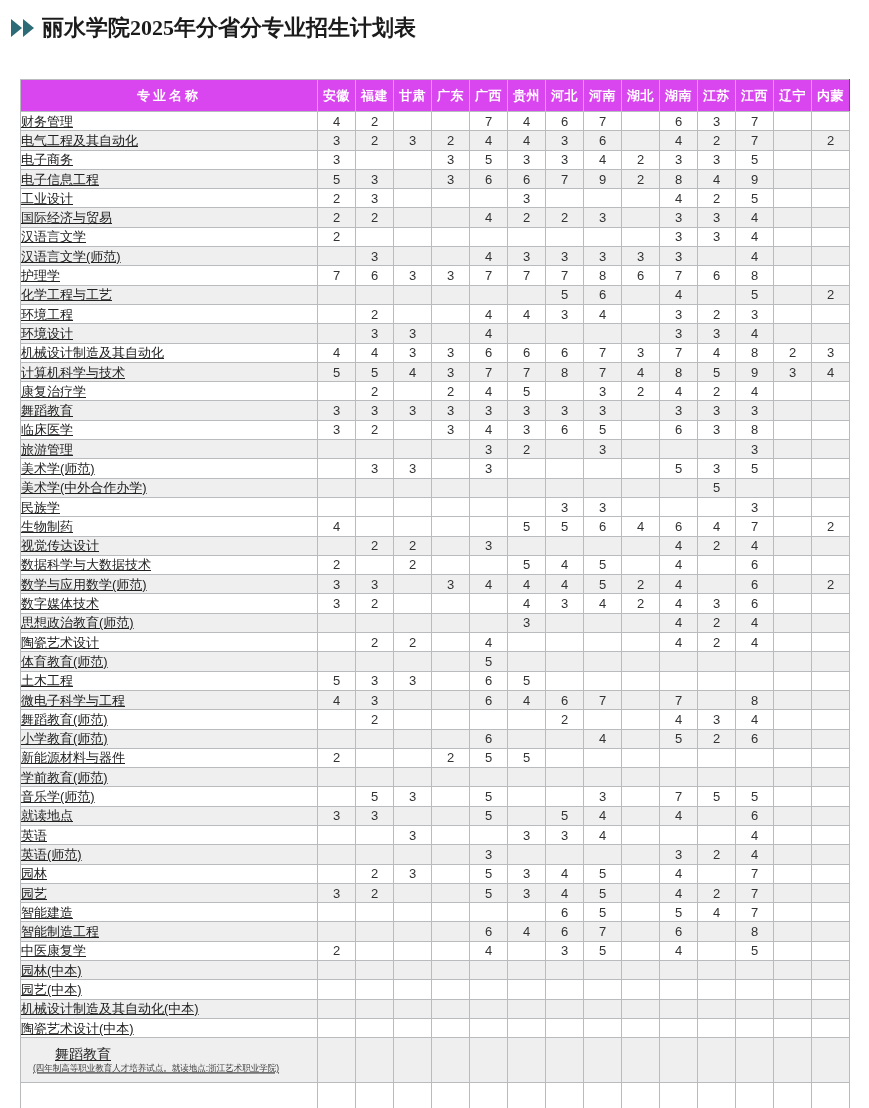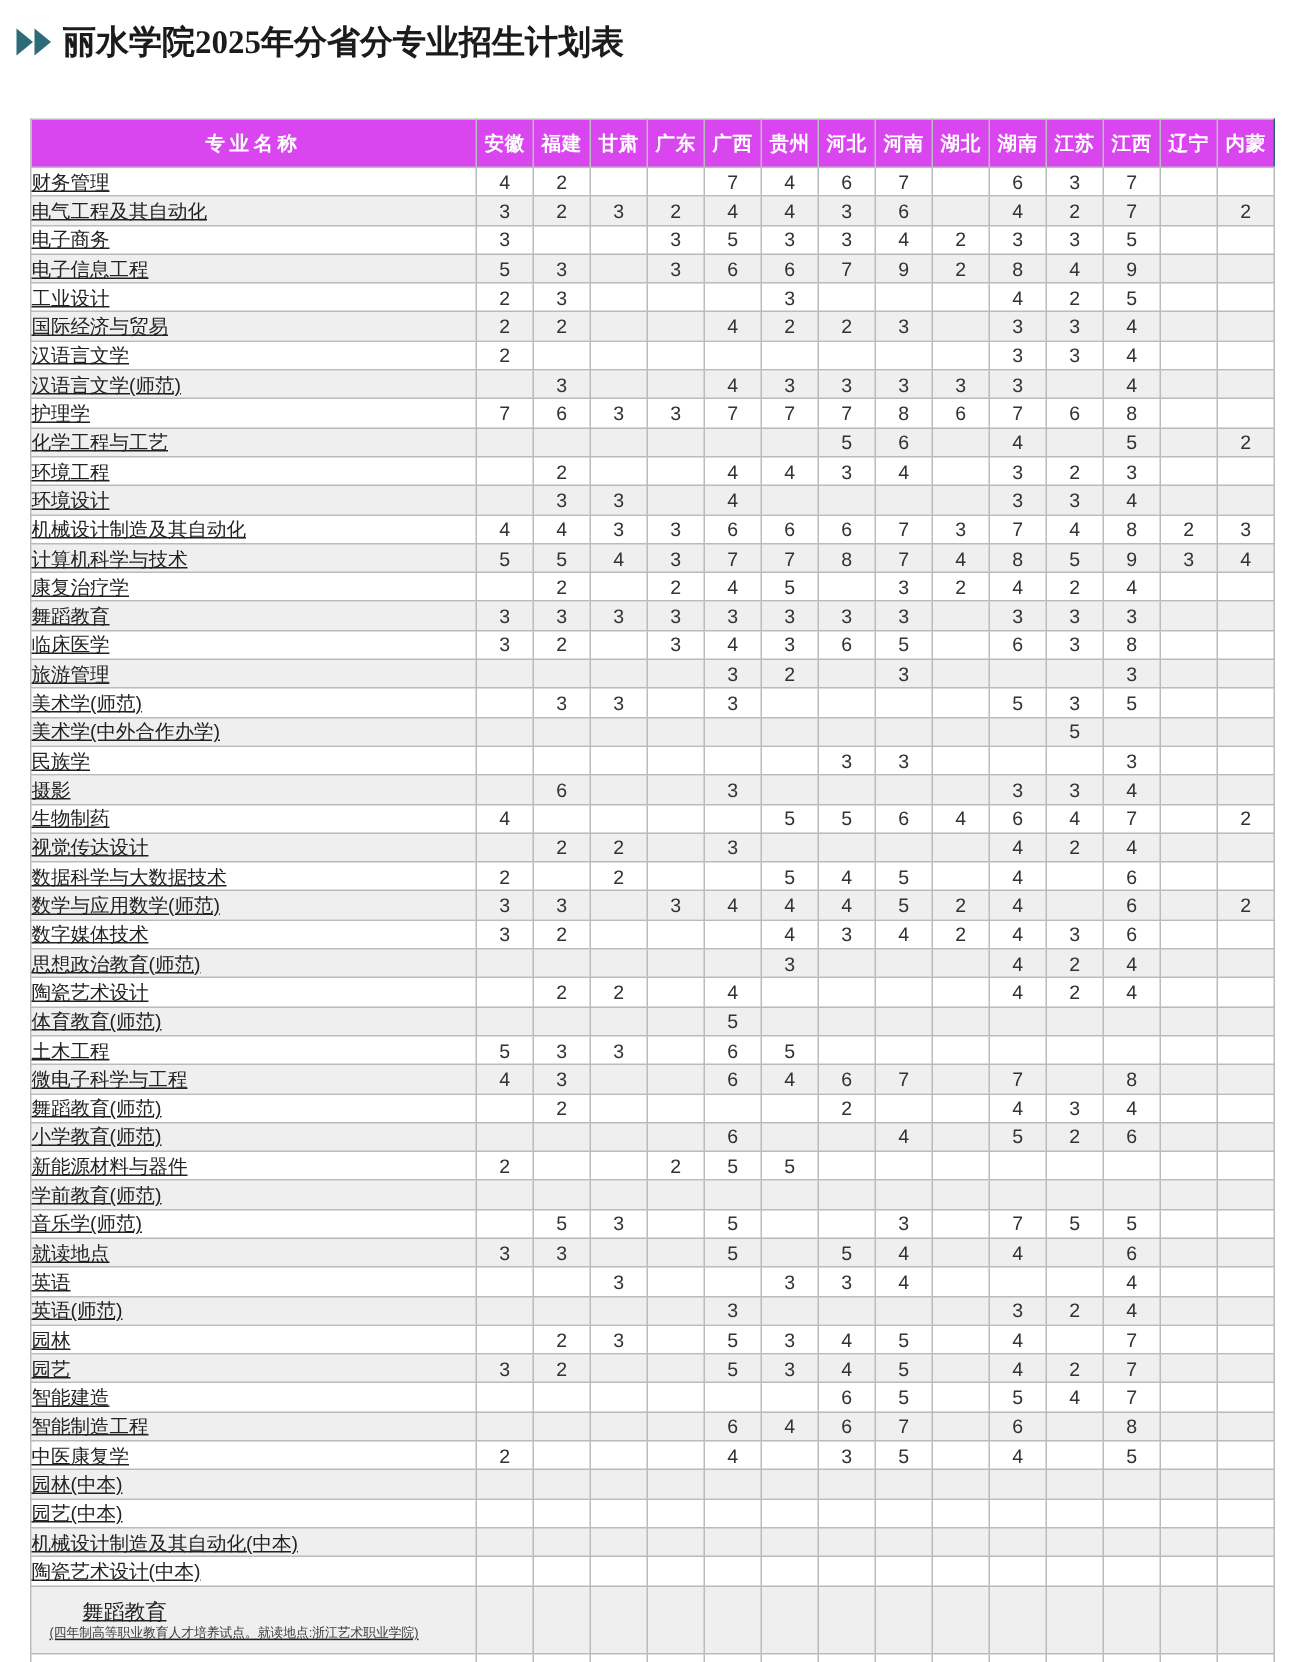--- a/index.html
+++ b/index.html
@@ -538,37 +538,20 @@
             <td class="num"></td>
             <td class="num">3</td>
             <td class="num">3</td>
             <td class="num"></td>
             <td class="num"></td>
             <td class="num"></td>
             <td class="num">3</td>
             <td class="num"></td>
             <td class="num"></td>
           </tr>
-          <tr class="even">
-            <td class="major">摄影</td>
-            <td class="num"></td>
-            <td class="num">6</td>
-            <td class="num"></td>
-            <td class="num"></td>
-            <td class="num">3</td>
-            <td class="num"></td>
-            <td class="num"></td>
-            <td class="num"></td>
-            <td class="num"></td>
-            <td class="num">3</td>
-            <td class="num">3</td>
-            <td class="num">4</td>
-            <td class="num"></td>
-            <td class="num"></td>
-          </tr>
           <tr class="odd">
             <td class="major">生物制药</td>
             <td class="num">4</td>
             <td class="num"></td>
             <td class="num"></td>
             <td class="num"></td>
             <td class="num"></td>
             <td class="num">5</td>
             <td class="num">5</td>
             <td class="num">6</td>

